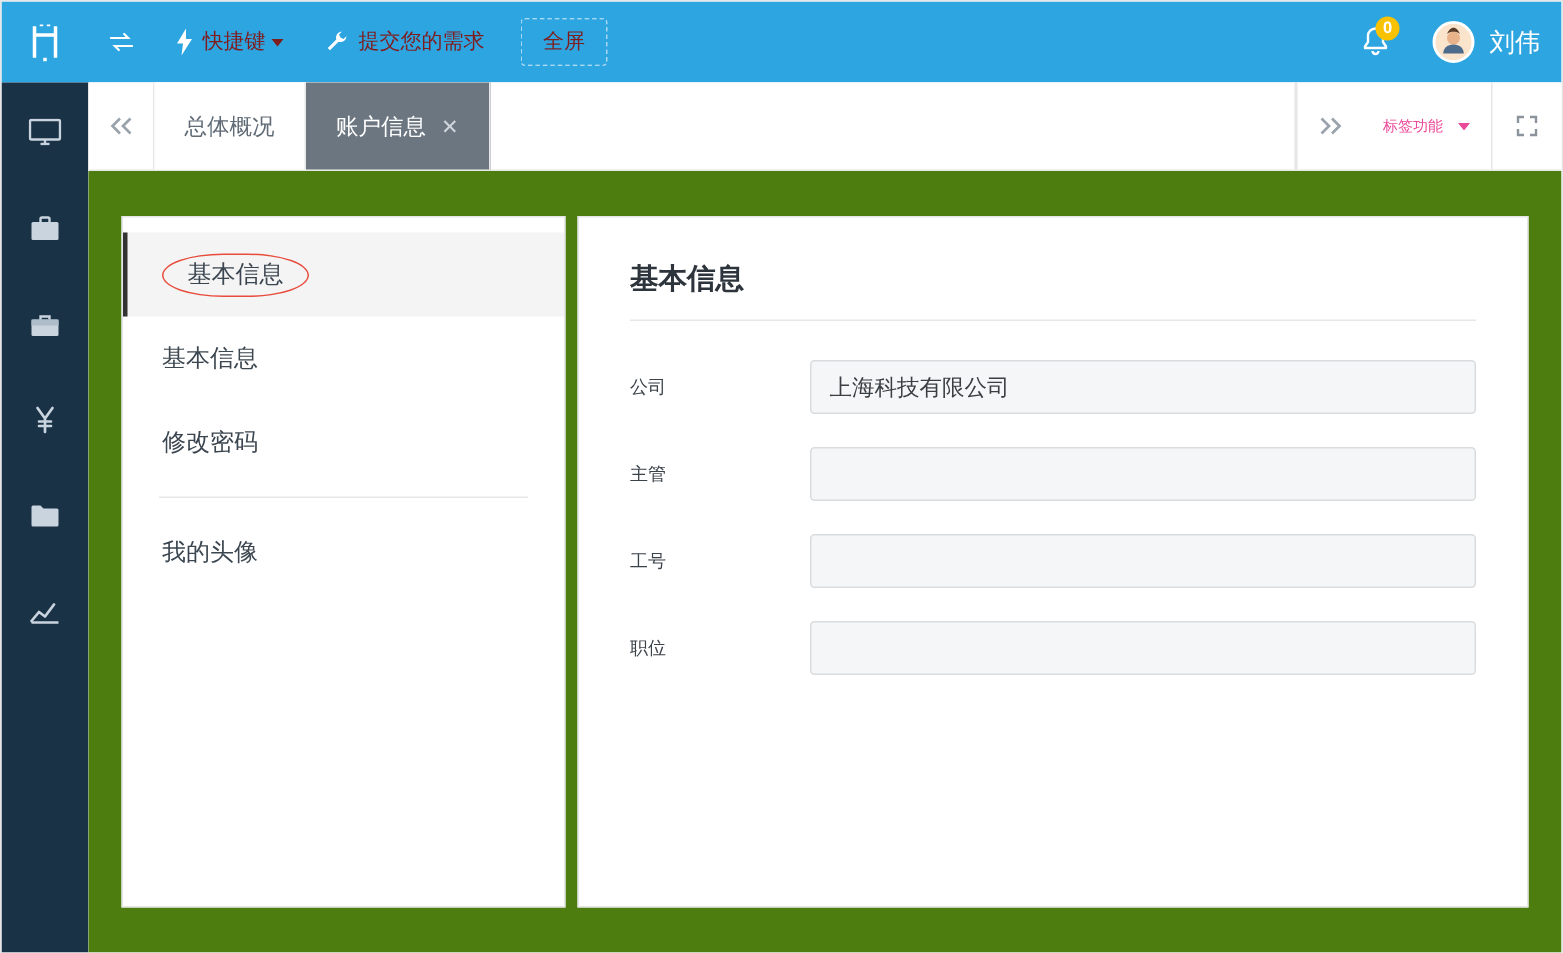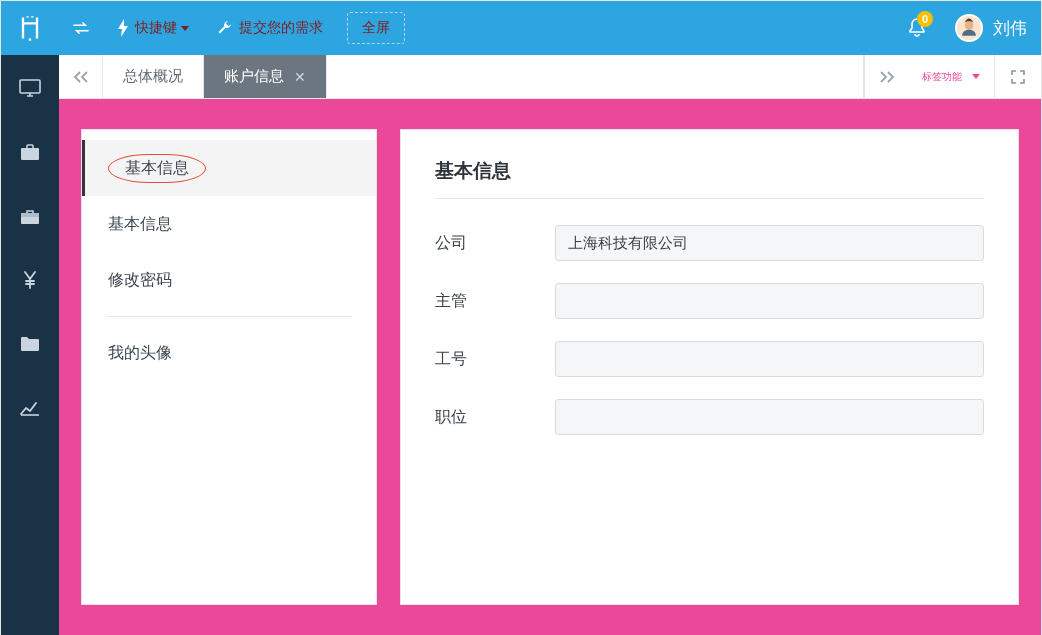--- a/index.html
+++ b/index.html
@@ -15,44 +15,44 @@
 .bell-wrap{position:relative;width:40px;height:54px;display:flex;align-items:center;justify-content:center;cursor:pointer;}
 .bell-wrap .badge{position:absolute;top:10px;right:4px;min-width:16px;height:16px;background:#f9c201;border-radius:8px;color:#fff;font-size:11px;display:flex;align-items:center;justify-content:center;padding:0 4px;font-weight:bold;}
 .user-box{display:flex;align-items:center;margin-left:18px;cursor:pointer;}
 .avatar{width:28px;height:28px;border-radius:50%;background:#f7e1c8;border:2px solid #fff;display:flex;align-items:center;justify-content:center;overflow:hidden;}
 .avatar svg{width:28px;height:28px;}
 .uname{color:#fff;font-size:17px;margin-left:10px;}
 .body-row{display:flex;height:calc(100% - 54px);}
 .left-rail{width:58px;background:#193246;display:flex;flex-direction:column;align-items:center;padding-top:18px;gap:34px;}
 .left-rail .ritem{width:40px;height:30px;display:flex;align-items:center;justify-content:center;color:#c9d4de;cursor:pointer;}
 .main-col{flex:1;display:flex;flex-direction:column;background:#fff;}
-.tabbar{height:44px;border-bottom:1px solid #e6e6e6;display:flex;align-items:stretch;background:#fff;}
+.tabbar{height:59px;border-bottom:1px solid #e6e6e6;display:flex;align-items:stretch;background:#fff;}
 .tab-navbtn{width:44px;display:flex;align-items:center;justify-content:center;border-right:1px solid #e6e6e6;color:#9aa3ab;cursor:pointer;}
 .tab-navbtn.right{border-right:none;border-left:1px solid #e6e6e6;}
 .tab{display:flex;align-items:center;padding:0 20px;border-right:1px solid #e6e6e6;color:#606b76;cursor:pointer;background:#fff;font-size:15px;}
 .tab.active{background:#6c7680;color:#fff;}
 .tab .close-x{margin-left:10px;color:#c8cdd2;font-size:14px;line-height:1;}
 .tab.active .close-x{color:#cfd5db;}
 .tab-spacer{flex:1;border-right:1px solid #e6e6e6;}
 .tabfunc{display:flex;align-items:center;padding:0 14px;border-right:1px solid #e6e6e6;color:#ec4899;cursor:pointer;font-size:10px;gap:6px;text-align:right;}
 .tab-expand{width:46px;display:flex;align-items:center;justify-content:center;color:#8b949c;cursor:pointer;}
-.content-area{flex:1;background:#ec4899;padding:30px 22px;display:flex;gap:23px;overflow:hidden;}
+.content-area{flex:1;background:#4d7c0f;padding:30px 22px;display:flex;gap:8px;overflow:hidden;}
 .panel{border:1px solid #e5e5e5;background:#fff;}
 .panel.side{width:296px;}
 .panel.main{flex:1;padding:28px 34px;}
 .side-list{padding:10px 0;}
 .side-item{height:56px;display:flex;align-items:center;padding-left:26px;font-size:16px;color:#3c4650;cursor:pointer;position:relative;}
 .side-item.active{background:#f4f4f5;}
 .side-item.active::before{content:"";position:absolute;left:0;top:0;bottom:0;width:3px;background:#333;}
 .side-item .circled{border:1px solid #e74c3c;border-radius:50%/60%;padding:3px 16px;color:#3c4650;}
 .side-divider{height:1px;background:#e8e8e8;margin:8px 24px;}
 .form-title{font-size:19px;color:#2d343b;font-weight:600;margin-bottom:14px;}
 .form-hr{height:1px;background:#e7e7e7;margin-bottom:26px;}
 .form-row{display:flex;align-items:center;margin-bottom:22px;}
-.form-row label{width:120px;font-size:16px;color:#394149;}
+.form-row label{width:120px;font-size:12px;color:#394149;}
 .form-row input{flex:1;height:36px;border:1px solid #d9dcdf;background:#f5f6f7;border-radius:3px;padding:12px 12px;font-size:15px;color:#3a3f44;font-family:inherit;}
 .form-row input:disabled{color:#3a3f44;}
 .caret{display:inline-block;width:0;height:0;border-left:4px solid transparent;border-right:4px solid transparent;border-top:5px solid currentColor;margin-left:4px;vertical-align:middle;}
 </style>
 </head>
 <body>
 
 <div class="topbar">
   <div class="logo-box">
     <svg viewBox="0 0 24 24">

